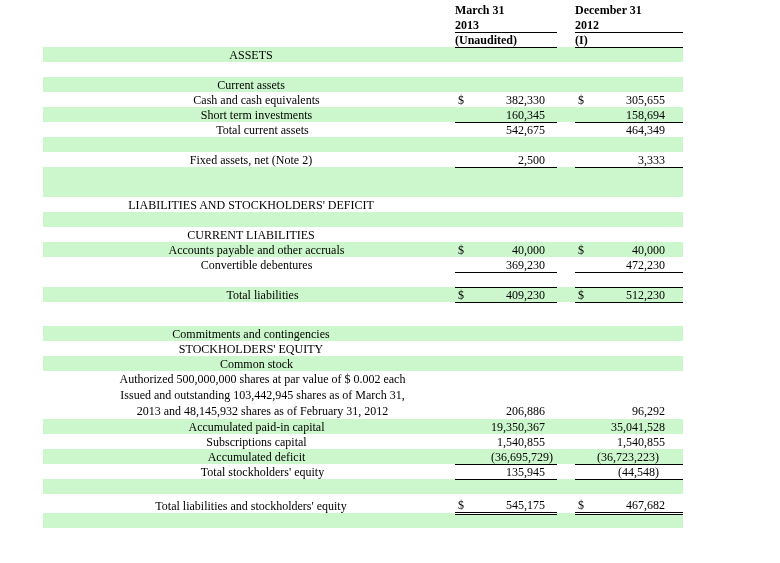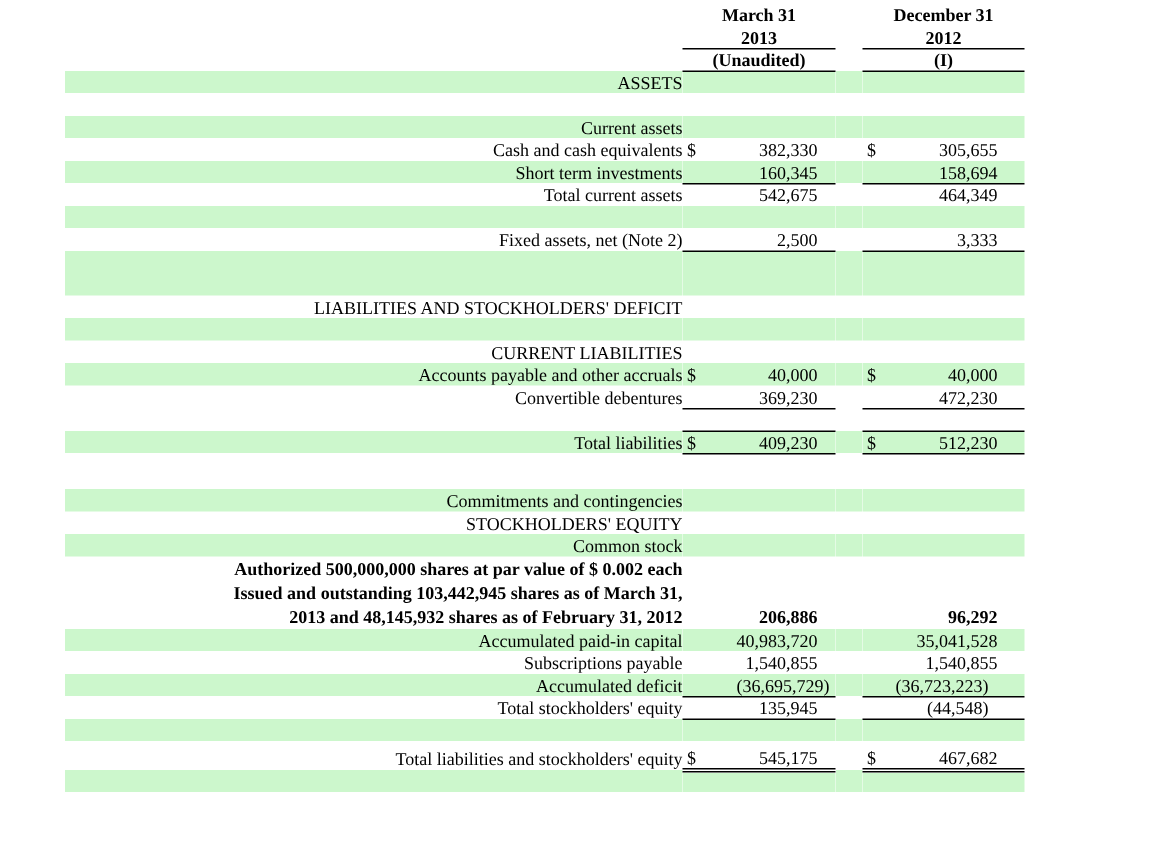--- a/index.html
+++ b/index.html
@@ -22,43 +22,43 @@
   tr{height:15px;}
   tr.tall{height:19px;}
   tr.lg{height:24px;}
   td{
     padding:0;vertical-align:bottom;line-height:14px;
     white-space:nowrap;overflow:hidden;
   }
   tr.green td{background:#ccf7cc;}
 
   
-  tr.hdr td{font-weight:bold;text-align:center;line-height:14px;}
+  tr.hdr td{font-weight:bold;text-align:left;line-height:14px;}
   td.ul{border-bottom:1px solid #000;margin-top:42px;}
 
   
-  td.label{text-align:right;padding-left:4px;}
+  td.label{text-align:center;padding-left:4px;}
   td.label.ind1{padding-left:15px;}
   td.label.ind2{padding-left:27px;}
 
   
   td.d{text-align:left;padding-left:3px;}
   td.v{text-align:right;}
   td.v1{padding-right:12px;}
   td.v1.paren{padding-right:4px;}
   td.v2{padding-right:18px;}
   td.v2.paren{padding-right:24px;}
 
   
   tr.b1 td.num{border-bottom:1px solid #000;}
   tr.b2 td.num{border-bottom:3px double #000;}
 
   
   tr.para{height:auto;}
-  tr.para td{height:auto;line-height:16px;font-weight:bold;}
+  tr.para td{height:auto;line-height:16px;}
   tr.para td.label div{line-height:16px;}
 </style>
 </head>
 <body>
 
 <table id="bs">
   <colgroup>
     <col class="c-label">
       <col class="c-d1">
       <col class="c-v1">
@@ -263,27 +263,27 @@
         </td>
         <td class="d num"></td>
         <td class="v v1 num">206,886</td>
         <td class="gap"></td>
         <td class="d num"></td>
         <td class="v v2 num">96,292</td>
       </tr>
       <tr class="green">
         <td class="label ind1">Accumulated paid-in capital</td>
         <td class="d num"></td>
-        <td class="v v1 num">40,983,720</td>
+        <td class="v v1 num">19,350,367</td>
         <td class="gap"></td>
         <td class="d num"></td>
         <td class="v v2 num">35,041,528</td>
       </tr>
       <tr>
-        <td class="label ind1">Subscriptions payable</td>
+        <td class="label ind1">Subscriptions capital</td>
         <td class="d num"></td>
         <td class="v v1 num">1,540,855</td>
         <td class="gap"></td>
         <td class="d num"></td>
         <td class="v v2 num">1,540,855</td>
       </tr>
       <tr class="green b1">
         <td class="label ind1">Accumulated deficit</td>
         <td class="d num"></td>
         <td class="v v1 num paren">(36,695,729)</td>

